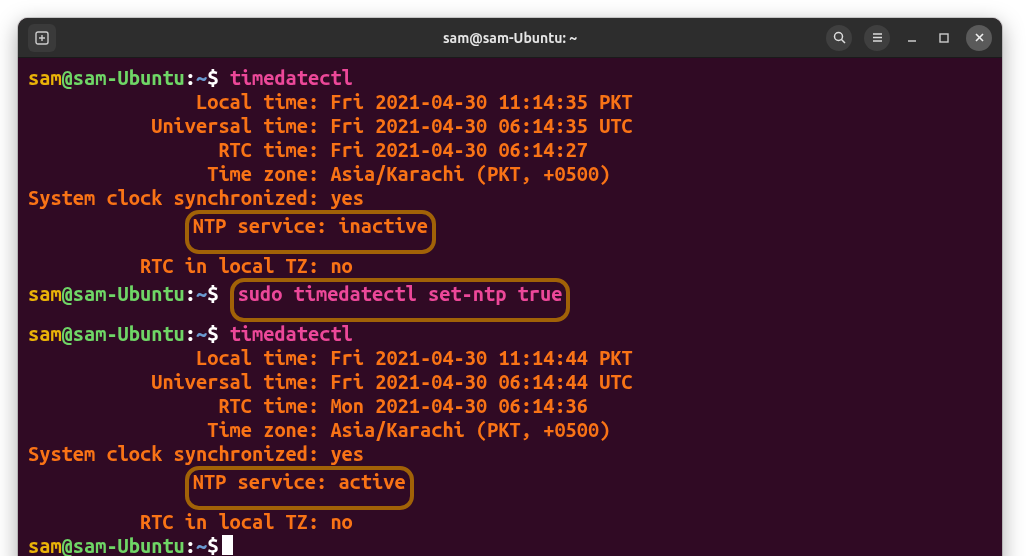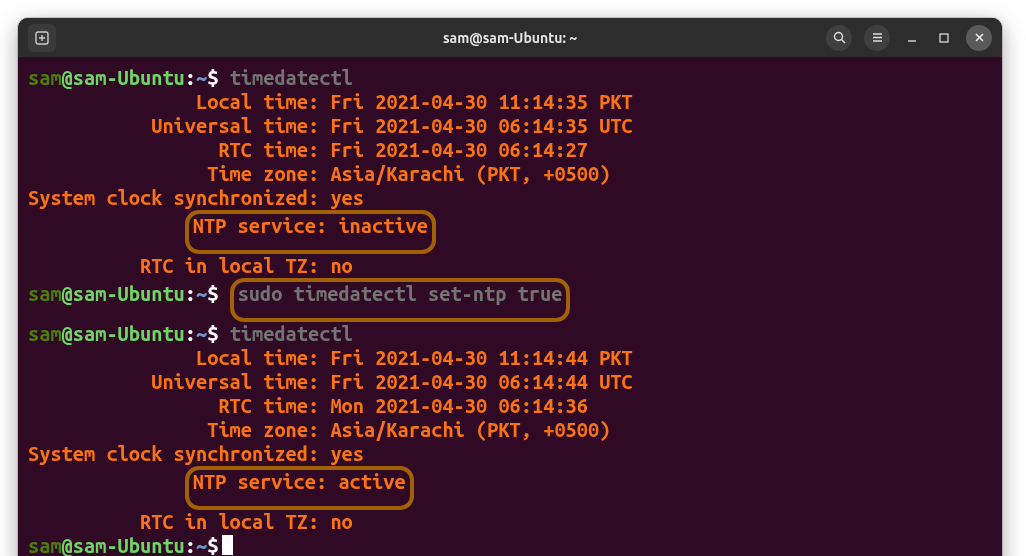--- a/index.html
+++ b/index.html
@@ -67,27 +67,27 @@
 
   .terminal {
     background: #300a24;
     padding: 8px 10px 14px 10px;
     font-size: 20px;
     line-height: 1.2;
     color:#ffffff;
     font-weight:600;
   }
   .line { white-space: pre; }
-  .user { color:#4d7c0f; }
+  .user { color:#eab308; }
   .host { color:#6fd666;margin-top:24px; }
   .at   { color:#6fd666; }
   .colon{ color:#ffffff; }
   .path { color:#6b9bd1; }
   .sigil{ color:#ffffff; }
-  .cmd  { color:#737373;text-align:center; }
+  .cmd  { color:#ec4899;text-align:center; }
   .out  { color:#f97316; }
   .hl {
     border: 4px solid #a16207;
     border-radius: 14px;
     padding: 0 4px 12px 4px;
     display:inline-block;
   }
   .cursor {
     display:inline-block;
     width: 11px;

